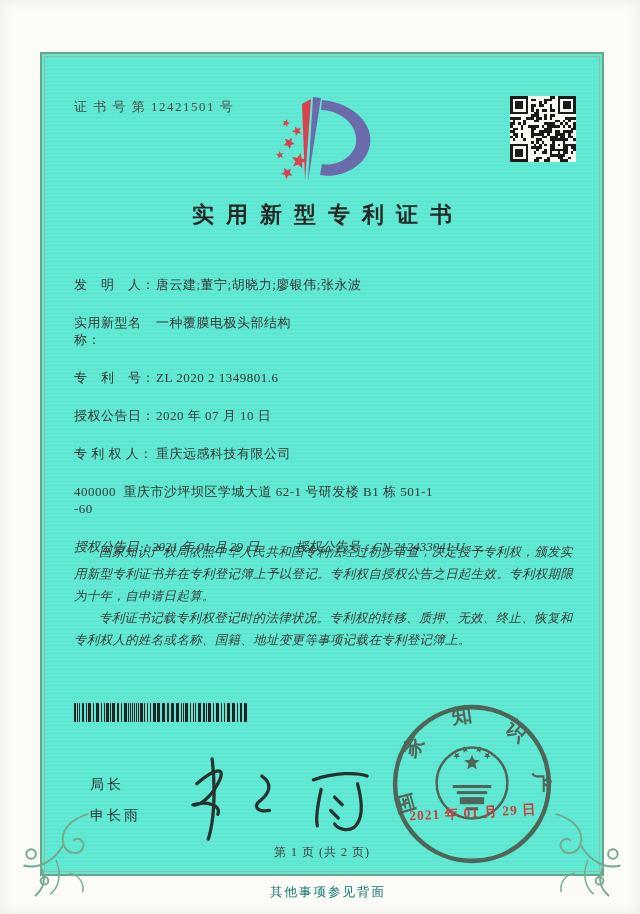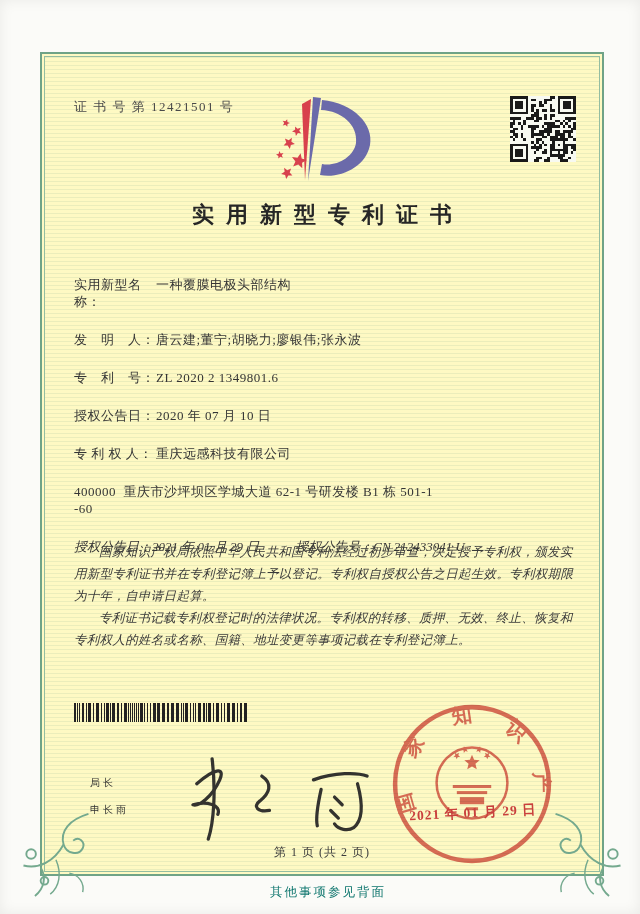--- a/index.html
+++ b/index.html
@@ -9,21 +9,21 @@
     font-family:"Liberation Serif","DejaVu Serif",serif;
     color:#333;
     overflow:hidden;
     position:relative;
   }
   .page{position:absolute;inset:0;box-shadow:inset 0 0 14px rgba(0,0,0,.07);}
   
   .cert{
     position:absolute;left:40px;top:52px;width:560px;height:820px;
     border:2px solid #6fa387;
-    background:#fef9c3;
+    background:#5eead4;
   }
   .cert-inner{
     position:absolute;inset:2px;
     border:1px solid #93bda1;
     background:
       repeating-linear-gradient(180deg, rgba(121,166,137,.14) 0 1px, rgba(121,166,137,0) 1px 4px);
   }
   
   .cert-no{
     position:absolute;left:32px;top:44px;
@@ -42,21 +42,21 @@
   .fl{flex:0 0 82px;white-space:pre-wrap;letter-spacing:.5px;}
   .fv{white-space:pre-wrap;letter-spacing:.5px;}
   .grant-row{display:flex;line-height:17px;font-style:italic;}
   .grant-right{margin-left:36px;display:flex;}
   
   .paras{position:absolute;left:32px;right:28px;top:487px;font-size:12.5px;line-height:22px;color:#3a3a3a;}
   .paras p{margin:0;text-indent:2em;letter-spacing:.3px;font-style:italic;}
   
   .barcode{position:absolute;left:32px;top:649px;width:178px;height:19px;}
   
-  .director{position:absolute;left:48px;top:722px;font-size:10px;letter-spacing:3px;color:#2f2f2f;}
+  .director{position:absolute;left:48px;top:722px;font-size:14px;letter-spacing:3px;color:#2f2f2f;}
   .director div{margin-bottom:13px;}
   .signature{position:absolute;left:128px;top:696px;width:220px;height:98px;}
   
   .seal{position:absolute;left:344px;top:644px;width:172px;height:172px;opacity:.88;mix-blend-mode:multiply;}
   .seal-date{
     position:absolute;left:346px;top:750px;width:170px;text-align:center;
     font-size:13.5px;color:#c9403d;letter-spacing:1px;transform:rotate(-3deg);
     font-weight:700;
   }
   
@@ -315,26 +315,26 @@
           <rect x="16" y="16" width="1" height="5" fill="#1a1a1a"></rect>
           <rect x="20" y="16" width="1" height="5" fill="#1a1a1a"></rect>
           <rect x="18" y="18" width="1" height="1" fill="#1a1a1a"></rect>
         </g>
     </svg>
 
     <div class="title">实用新型专利证书</div>
 
     <div class="fields">
       <div class="frow">
+        <span class="fl">发　明　人：</span>
+        <span class="fv">唐云建;董宁;胡晓力;廖银伟;张永波</span>
+      </div>
+      <div class="frow">
         <span class="fl">实用新型名称：</span>
         <span class="fv">一种覆膜电极头部结构</span>
-      </div>
-      <div class="frow">
-        <span class="fl">发　明　人：</span>
-        <span class="fv">唐云建;董宁;胡晓力;廖银伟;张永波</span>
       </div>
       <div class="frow">
         <span class="fl">专　利　号：</span>
         <span class="fv">ZL 2020 2 1349801.6</span>
       </div>
       <div class="frow">
         <span class="fl">授权公告日：</span>
         <span class="fv">2020 年 07 月 10 日</span>
       </div>
       <div class="frow">

